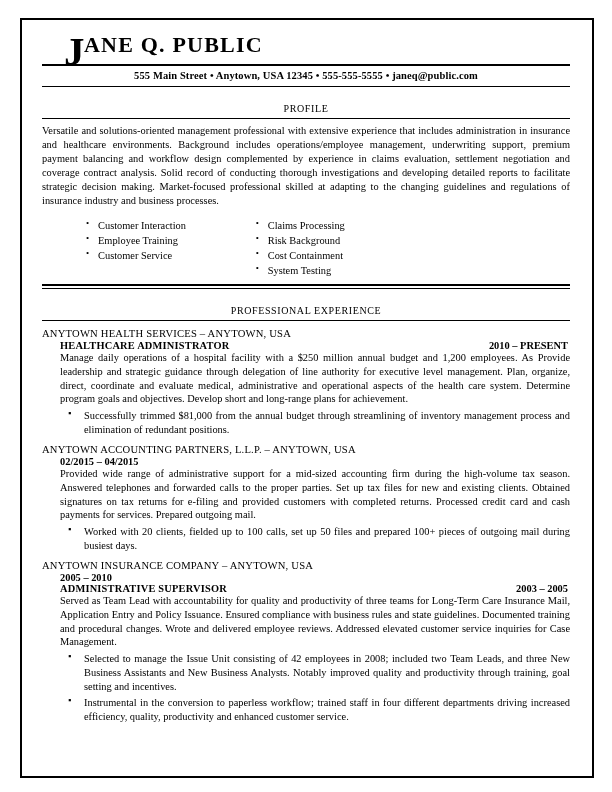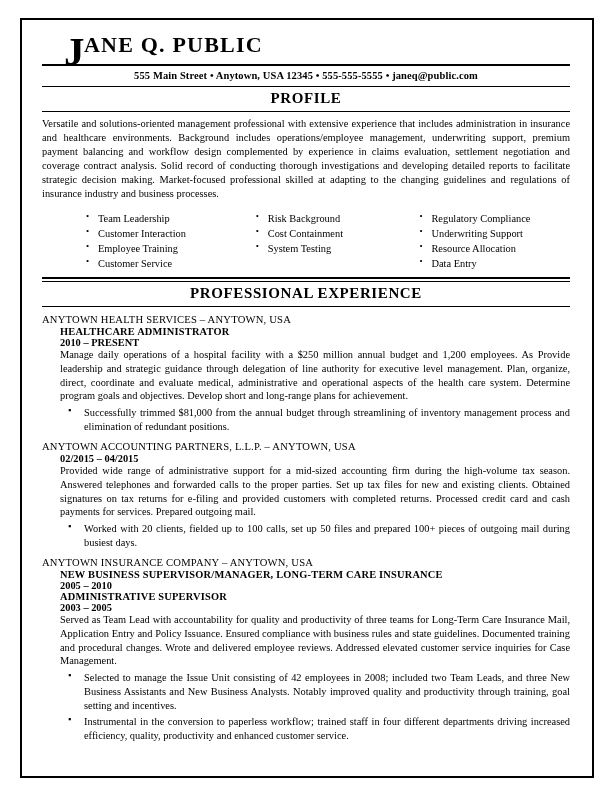--- a/index.html
+++ b/index.html
@@ -73,24 +73,24 @@
     font-size: 10.5px;
     font-weight: bold;
     font-family: "Liberation Serif", serif;
     margin-top: 4px;
     letter-spacing: 0.1px;
   }
 
   
   .section-title {
     text-align: center;
-    font-size: 15px;
-    font-weight: bold;
+    font-size: 10px;
+    font-weight: normal;
     letter-spacing: 0.6px;
-    margin: 3px 0 4px 0;
+    margin: 16px 0 4px 0;
   }
   .rule-thin {
     border: none;
     border-top: 1px solid #000;
     margin: 3px 0 5px 0;
   }
 
   
   .profile-text {
     font-size: 10.4px;
@@ -145,21 +145,20 @@
     font-size: 10.6px;
     font-variant: small-caps;
     letter-spacing: 0.2px;
     margin-bottom: 1px;
   }
   .job-row {
     display: flex;
     justify-content: space-between;
     align-items: baseline;
     padding-left: 18px;
-    flex-direction: column;
   }
   .job-title {
     font-size: 10.4px;
     font-weight: bold;
     font-variant: small-caps;
     letter-spacing: 0.2px;
   }
   .job-dates {
     font-size: 10.4px;
     font-weight: bold;
@@ -213,35 +212,29 @@
     </div>
 
     <div>
       <div class="section-title">PROFILE</div>
       <hr class="rule-thin">
       <p class="profile-text">Versatile and solutions-oriented management professional with extensive experience that includes administration in insurance and healthcare environments. Background includes operations/employee management, underwriting support, premium payment balancing and workflow design complemented by experience in claims evaluation, settlement negotiation and coverage contract analysis. Solid record of conducting thorough investigations and developing detailed reports to facilitate strategic decision making. Market-focused professional skilled at adapting to the changing guidelines and regulations of insurance industry and business processes.</p>
     </div>
 
     <div class="skills">
       <div class="skills-col">
-        <div class="skill-item">Team Leadership</div>
         <div class="skill-item">Customer Interaction</div>
         <div class="skill-item">Employee Training</div>
         <div class="skill-item">Customer Service</div>
       </div>
       <div class="skills-col">
+        <div class="skill-item">Claims Processing</div>
         <div class="skill-item">Risk Background</div>
         <div class="skill-item">Cost Containment</div>
         <div class="skill-item">System Testing</div>
-      </div>
-      <div class="skills-col">
-        <div class="skill-item">Regulatory Compliance</div>
-        <div class="skill-item">Underwriting Support</div>
-        <div class="skill-item">Resource Allocation</div>
-        <div class="skill-item">Data Entry</div>
       </div>
     </div>
 
     <div class="double-rule">
       <hr class="r1">
       <hr class="r2">
     </div>
 
     <div>
       <div class="section-title">PROFESSIONAL EXPERIENCE</div>
@@ -266,21 +259,20 @@
         </div>
         <p class="job-desc">Provided wide range of administrative support for a mid-sized accounting firm during the high-volume tax season. Answered telephones and forwarded calls to the proper parties. Set up tax files for new and existing clients. Obtained signatures on tax returns for e-filing and provided customers with completed returns. Processed credit card and cash payments for services. Prepared outgoing mail.</p>
         <ul class="bullets">
           <li>Worked with 20 clients, fielded up to 100 calls, set up 50 files and prepared 100+ pieces of outgoing mail during busiest days.</li>
         </ul>
       </div>
 
       <div class="exp-block">
         <div class="company">ANYTOWN INSURANCE COMPANY – ANYTOWN, USA</div>
         <div class="job-row">
-          <span class="job-title">NEW BUSINESS SUPERVISOR/MANAGER, LONG-TERM CARE INSURANCE</span>
           <span class="job-dates">2005 – 2010</span>
         </div>
         <div class="job-row">
           <span class="job-title">ADMINISTRATIVE SUPERVISOR</span>
           <span class="job-dates">2003 – 2005</span>
         </div>
         <p class="job-desc">Served as Team Lead with accountability for quality and productivity of three teams for Long-Term Care Insurance Mail, Application Entry and Policy Issuance. Ensured compliance with business rules and state guidelines. Documented training and procedural changes. Wrote and delivered employee reviews. Addressed elevated customer service inquiries for Case Management.</p>
         <ul class="bullets">
           <li>Selected to manage the Issue Unit consisting of 42 employees in 2008; included two Team Leads, and three New Business Assistants and New Business Analysts. Notably improved quality and productivity through training, goal setting and incentives.</li>
           <li>Instrumental in the conversion to paperless workflow; trained staff in four different departments driving increased efficiency, quality, productivity and enhanced customer service.</li>

